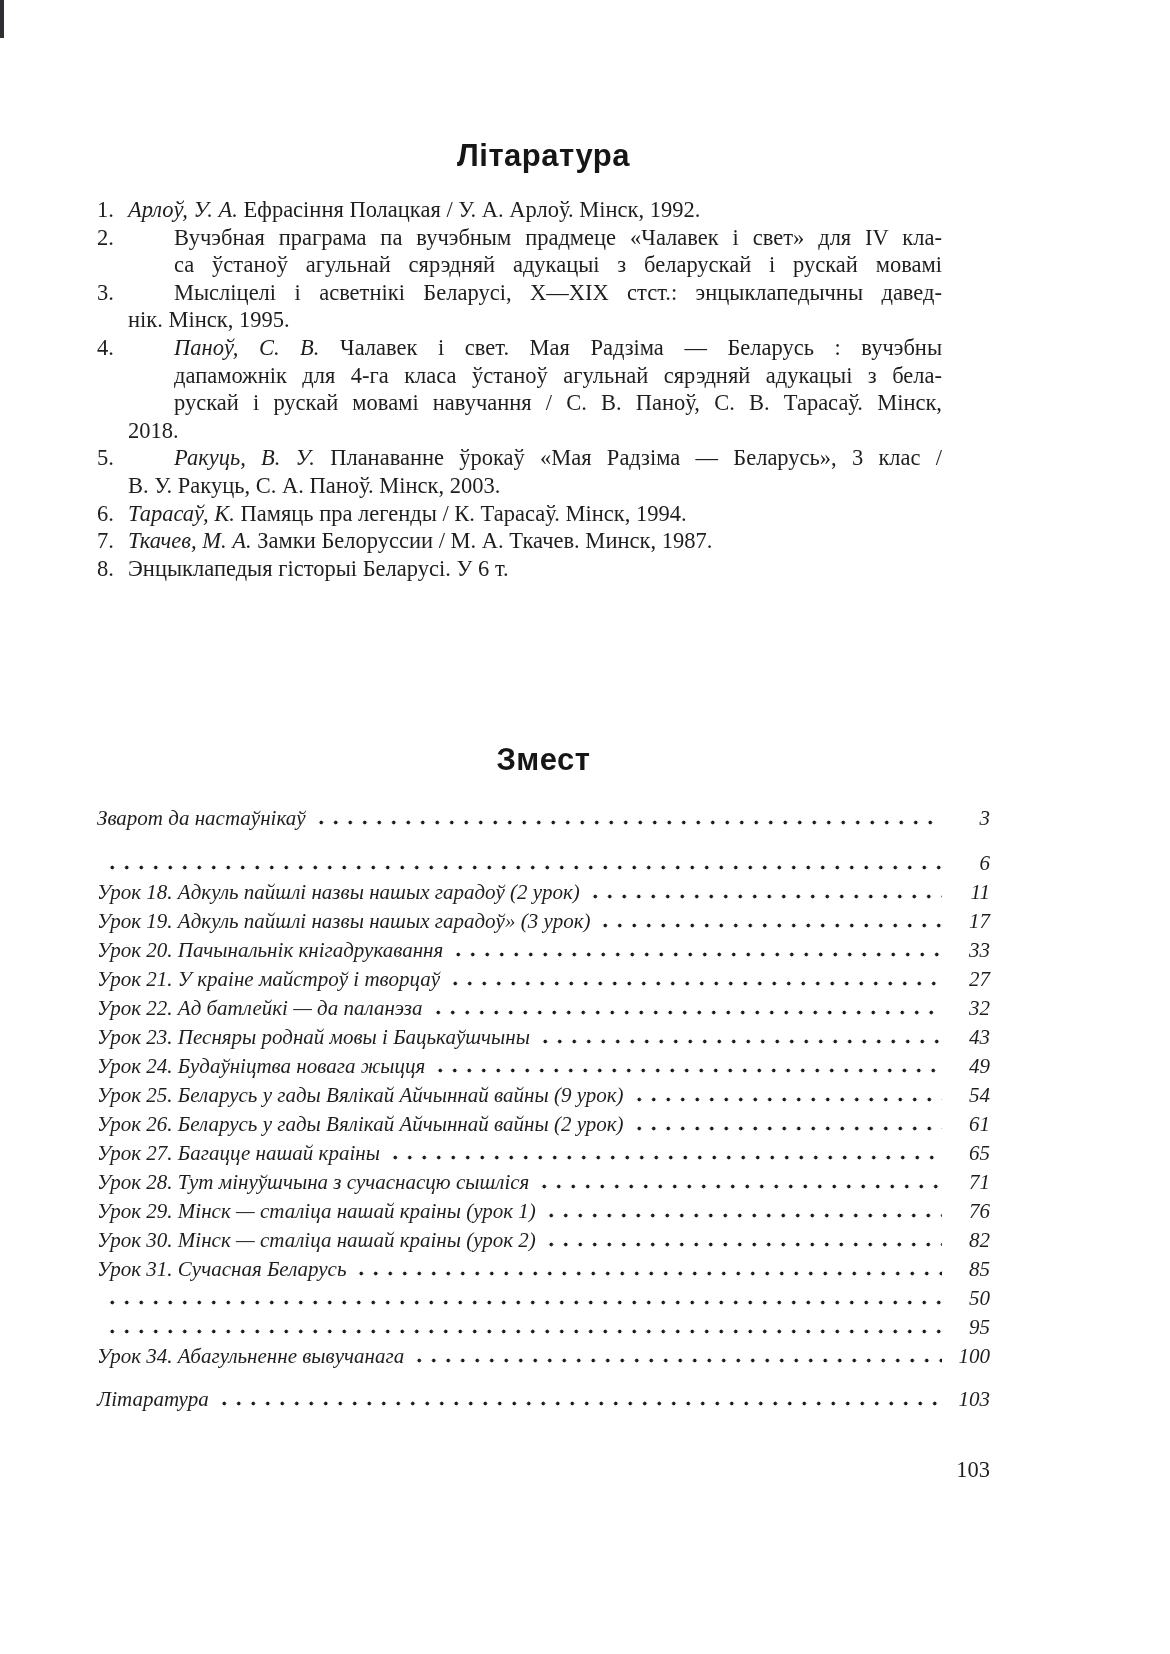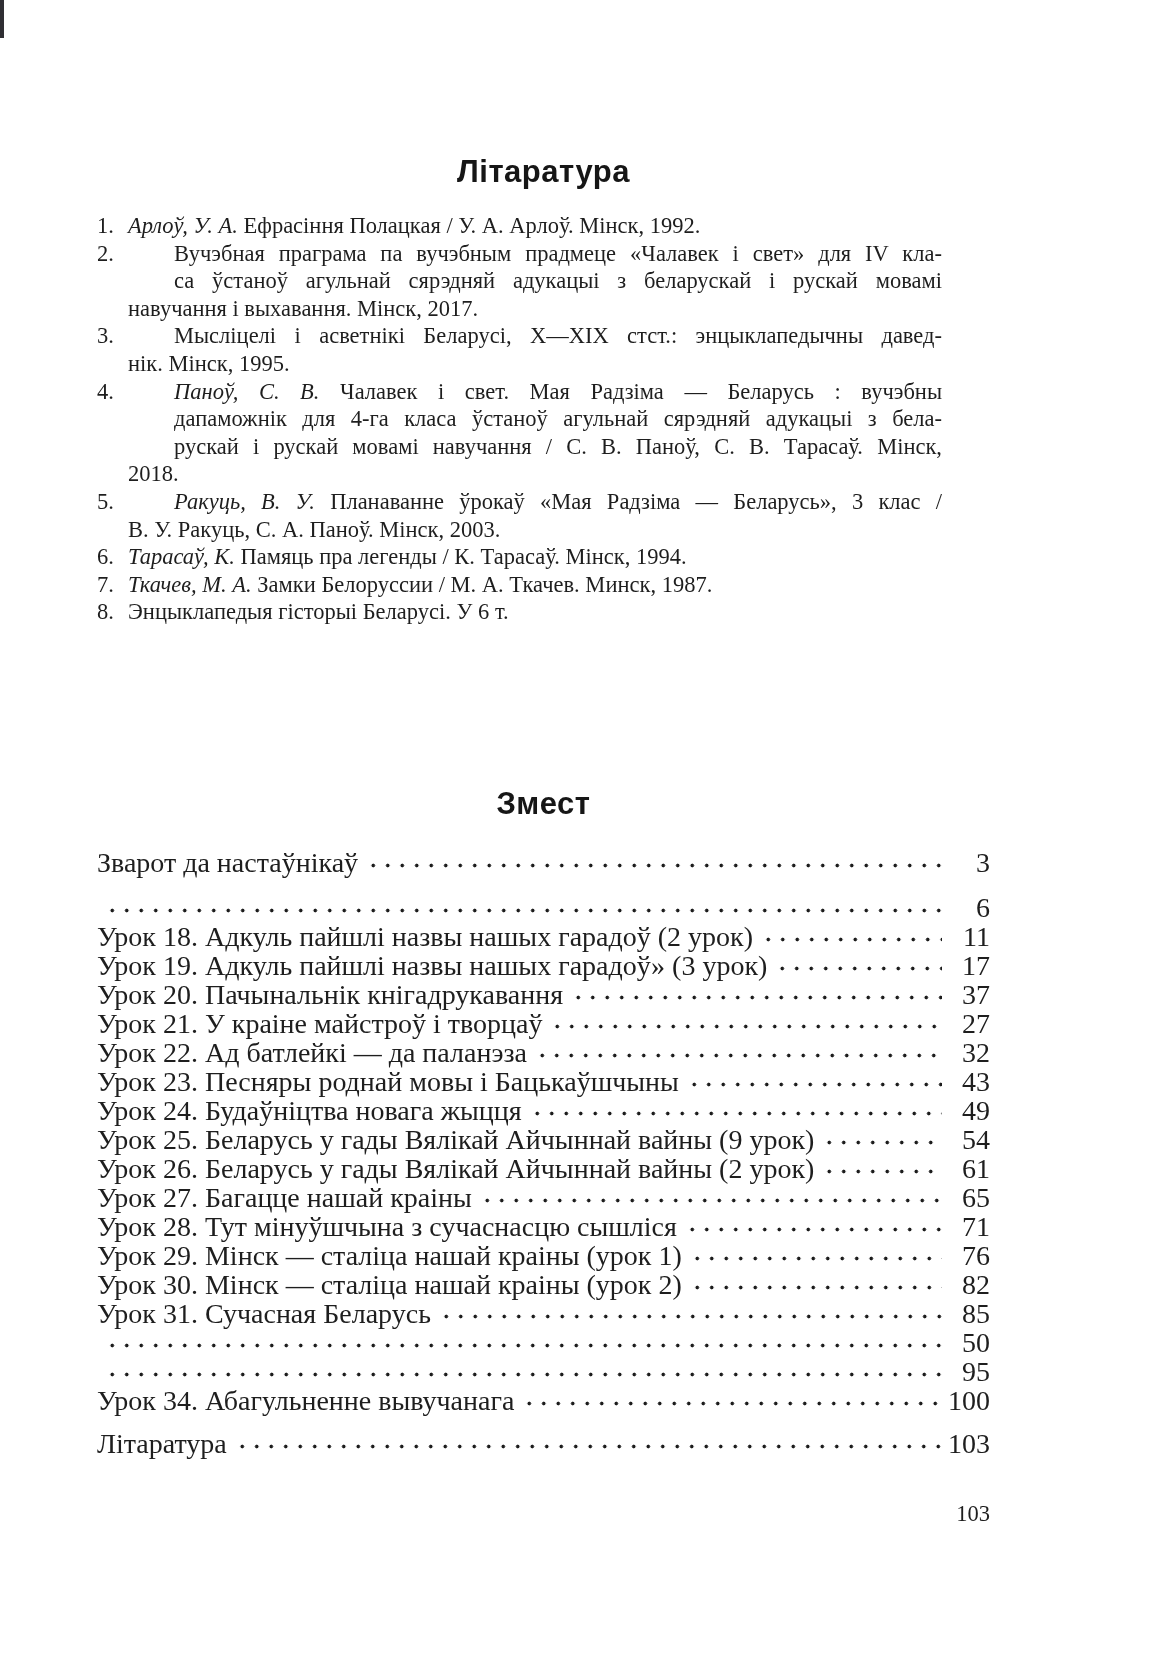--- a/index.html
+++ b/index.html
@@ -13,21 +13,21 @@
     overflow: hidden;
   }
   .scan-bar {
     position: absolute;
     left: 0; top: 0;
     width: 4px; height: 38px;
     background: #2f2e33;
   }
   .content {
     position: absolute;
-    left: 97px; top: 16px;
+    left: 97px; top: 0;
     width: 893px;
   }
   .sec-title {
     font-family: "Liberation Sans", sans-serif;
     font-weight: bold;
     font-size: 31px;
     line-height: 36px;
     text-align: center;
     color: #161616;
     letter-spacing: 0.5px;
@@ -48,21 +48,22 @@
   .bib-line { white-space: normal; }
   .bib-line.j {
     text-align: justify;
     text-align-last: justify;
     margin-left: 46px;
   }
   .bib-line em { }
   .toc-title { margin-top: 160px; }
   .toc {
     margin-top: 26px;
-    font-size: 28px;
+    font-size: 21px;
+    font-style: italic;
   }
   .toc-row {
     display: flex;
     height: 29px;
     line-height: 29px;
   }
   .toc-row.first { margin-bottom: 16px; }
   .toc-row.last { margin-top: 14px; }
   .toc-label { white-space: nowrap; }
   .toc-dots {
@@ -101,21 +102,20 @@
       <div class="bib-lines">
         <div class="bib-line"><em>Арлоў, У. А.</em><span> Ефрасіння Полацкая / У. А. Арлоў. Мінск, 1992.</span></div>
       </div>
     </div>
 
     <div class="bib-item">
       <div class="bib-num">2.</div>
       <div class="bib-lines">
         <div class="bib-line j"><span>Вучэбная праграма па вучэбным прадмеце «Чалавек і свет» для IV кла-</span></div>
         <div class="bib-line j"><span>са ўстаноў агульнай сярэдняй адукацыі з беларускай і рускай мовамі</span></div>
-        <div class="bib-line"><span>навучання і выхавання. Мінск, 2017.</span></div>
       </div>
     </div>
 
     <div class="bib-item">
       <div class="bib-num">3.</div>
       <div class="bib-lines">
         <div class="bib-line j"><span>Мысліцелі і асветнікі Беларусі, X—XIX стст.: энцыклапедычны давед-</span></div>
         <div class="bib-line"><span>нік. Мінск, 1995.</span></div>
       </div>
     </div>
@@ -179,21 +179,21 @@
         <span class="toc-page">11</span>
       </div>
     <div class="toc-row">
         <span class="toc-label">Урок 19. Адкуль пайшлі назвы нашых гарадоў» (3 урок)</span>
         <span class="toc-dots"></span>
         <span class="toc-page">17</span>
       </div>
     <div class="toc-row">
         <span class="toc-label">Урок 20. Пачынальнік кнігадрукавання</span>
         <span class="toc-dots"></span>
-        <span class="toc-page">37</span>
+        <span class="toc-page">33</span>
       </div>
     <div class="toc-row">
         <span class="toc-label">Урок 21. У краіне майстроў і творцаў</span>
         <span class="toc-dots"></span>
         <span class="toc-page">27</span>
       </div>
     <div class="toc-row">
         <span class="toc-label">Урок 22. Ад батлейкі — да паланэза</span>
         <span class="toc-dots"></span>
         <span class="toc-page">32</span>

